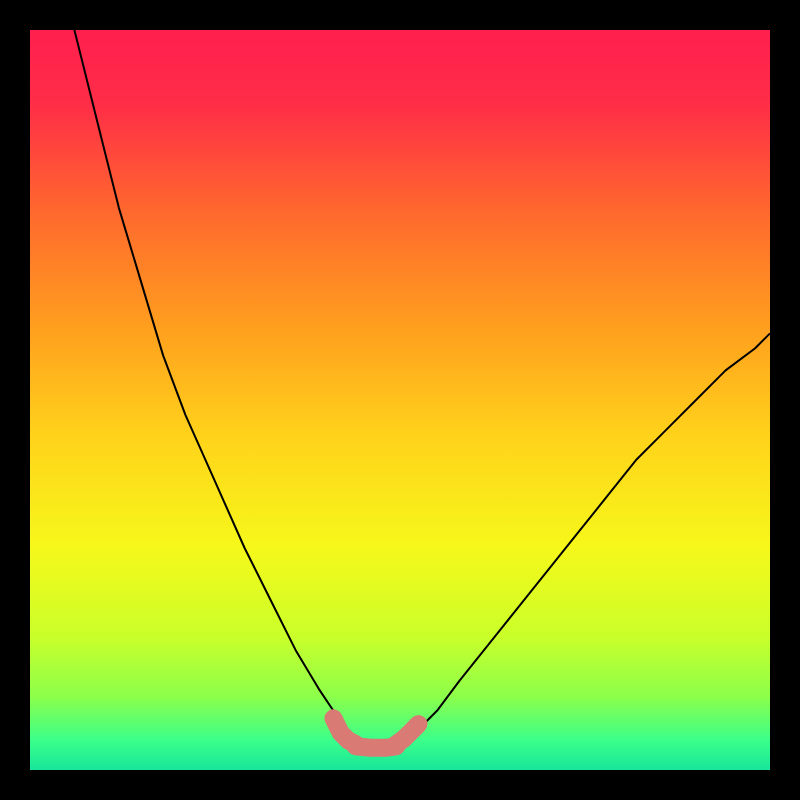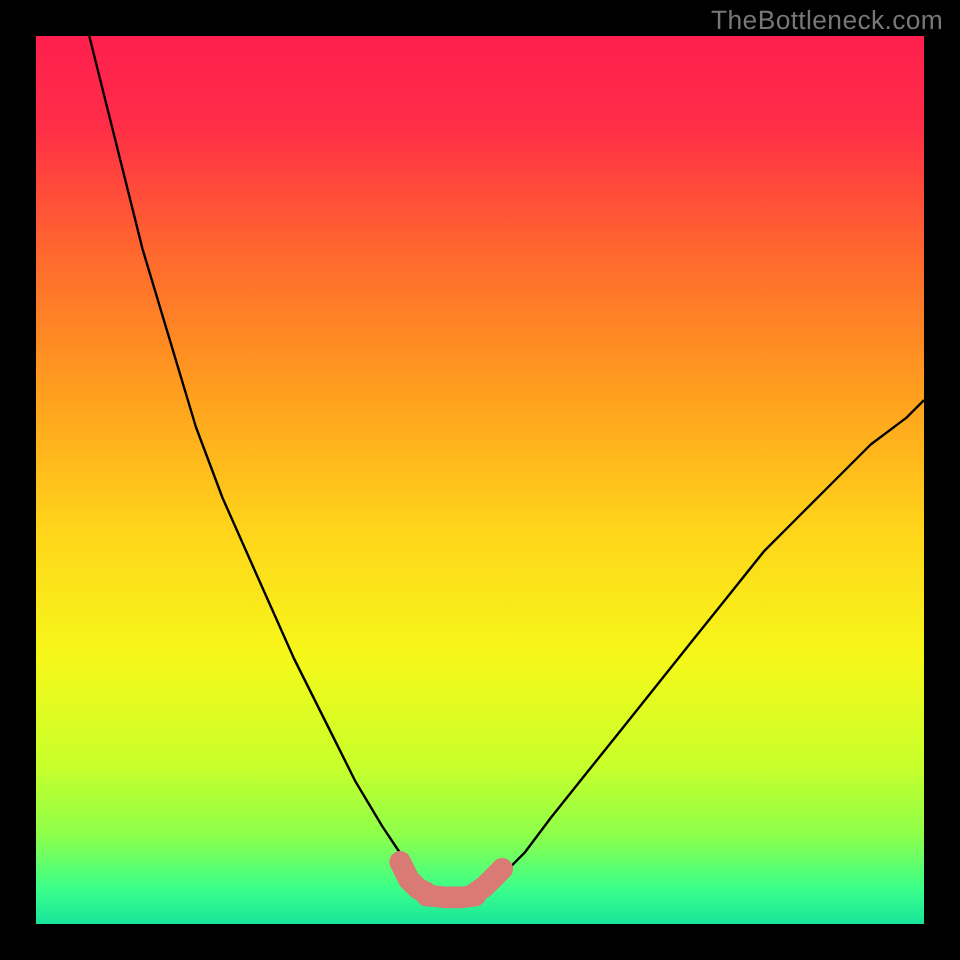--- a/index.html
+++ b/index.html
@@ -27,21 +27,20 @@
     z-index: 5;
   }
   svg {
     display: block;
   }
 </style>
 </head>
 <body>
 
 <div class="stage">
-  <div class="watermark">TheBottleneck.com</div>
 
   <svg id="chart-svg" width="800" height="800" viewBox="0 0 800 800">
     <defs>
       <linearGradient id="bg-grad" x1="0" y1="0" x2="0" y2="1">
           <stop offset="0%" stop-color="#ff1f4e"></stop>
           <stop offset="10%" stop-color="#ff2d47"></stop>
           <stop offset="25%" stop-color="#ff6a2d"></stop>
           <stop offset="40%" stop-color="#ff9e1e"></stop>
           <stop offset="55.00000000000001%" stop-color="#ffd31a"></stop>
           <stop offset="70%" stop-color="#f6f81a"></stop>

